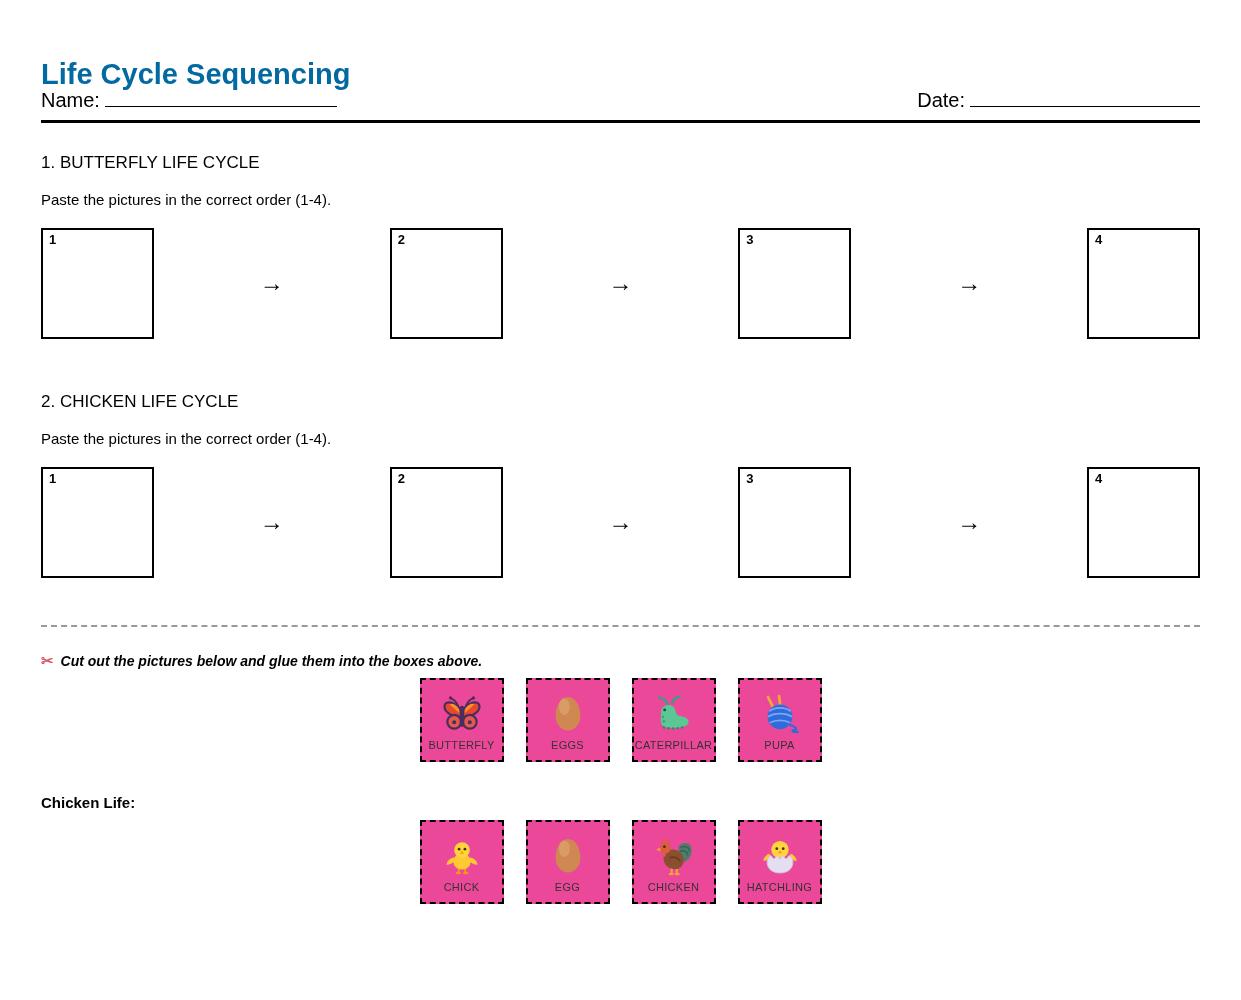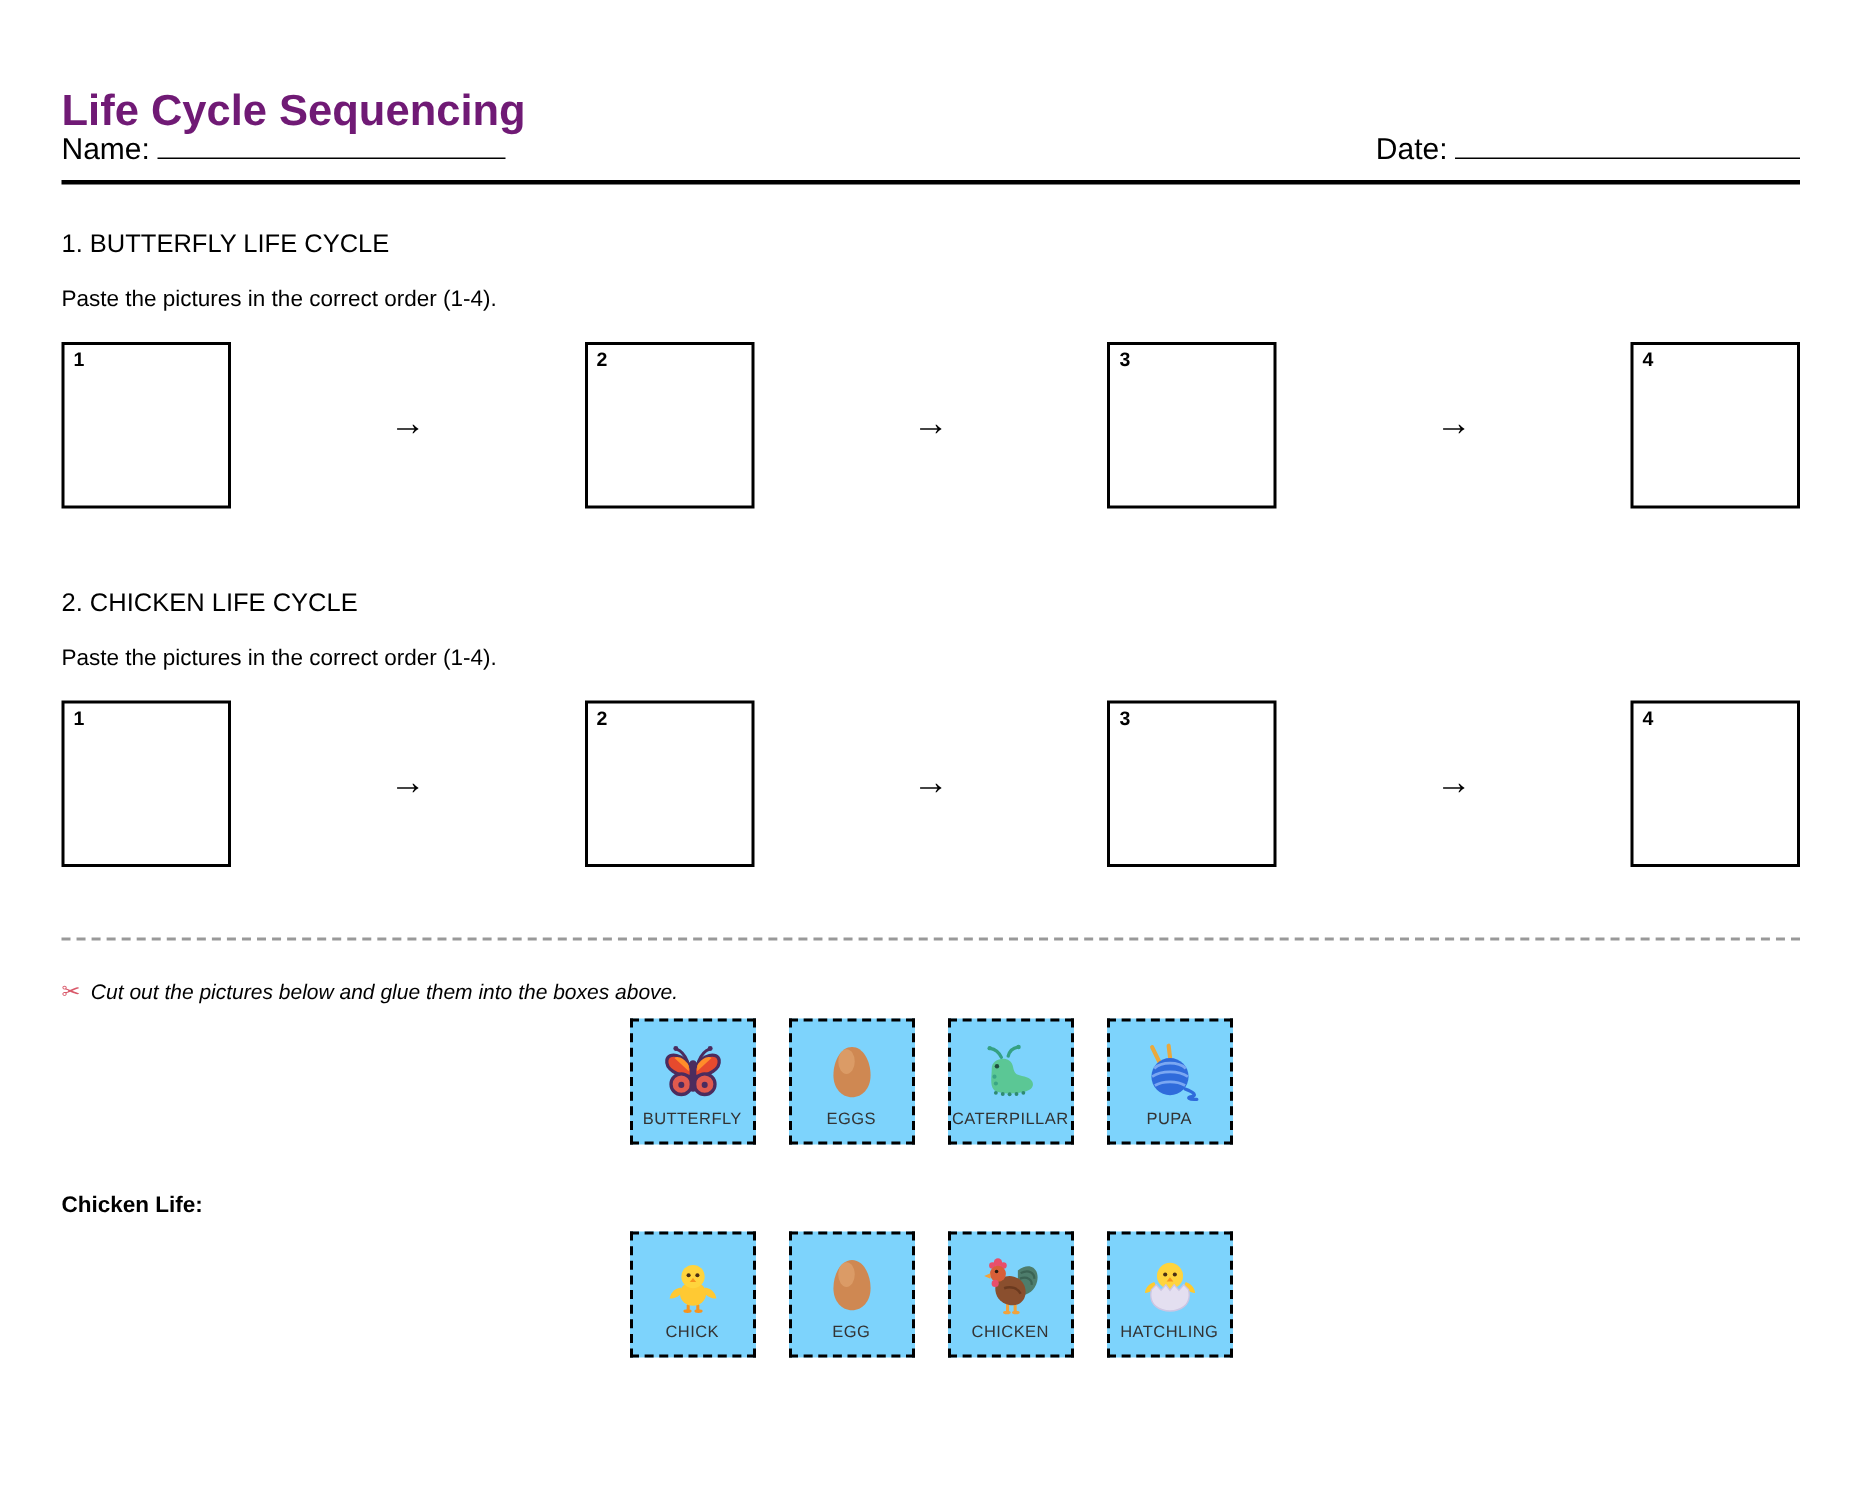--- a/index.html
+++ b/index.html
@@ -7,21 +7,21 @@
   body {
     width: 1241px; height: 1000px;
     background: #ffffff; color: #000;
     font-family: "Liberation Sans", sans-serif;
     overflow: hidden;
   }
   .page { padding: 0 41px; }
 
   h1.title {
     margin: 58px 0 0 0;
-    font-size: 29px; line-height: 1.15; font-weight: bold; color: #701a75;
+    font-size: 29px; line-height: 1.15; font-weight: bold; color: #0369a1;
   }
 
   .name-date-row {
     display: flex; justify-content: space-between; align-items: flex-end;
     font-size: 20px; line-height: 18px;
   }
   .blank-line {
     display: inline-block; border-bottom: 1px solid #000;
     height: 14px; vertical-align: baseline; margin-left: 5px;
   }
@@ -43,33 +43,33 @@
   .seq-box {
     width: 113px; height: 111px;
     border: 2px solid #000; background: #fff;
     padding: 3px 0 0 6px;
     font-size: 13px; font-weight: bold; line-height: 14px;
   }
   .arrow { font-size: 24px; font-weight: bold; line-height: 1; transform: translateY(-1px); }
 
   .cut-divider { border: none; border-top: 2px dashed #999; margin: 47px 0 0 0; }
 
-  .cut-note { margin: 25px 0 0 0; font-size: 14px; line-height: 18px; font-style: italic; color: #000; }
+  .cut-note { margin: 25px 0 0 0; font-size: 14px; line-height: 18px; font-style: italic; color: #000; font-weight: bold; }
   .scissors { font-style: normal; color: #d9596a; margin-right: 7px; font-size: 15px; }
 
   h3.group-label { margin: 17px 0 0 0; font-size: 15px; line-height: 18px; font-weight: bold; }
   h3.group-label.second { margin-top: 32px; }
 
   .parts-row {
     margin-top: 8px;
     display: flex; justify-content: center; gap: 22px;
   }
   .part-box {
     width: 84px; height: 84px;
-    border: 2px dashed #000; background: #7dd3fc;
+    border: 2px dashed #000; background: #ec4899;
     display: flex; flex-direction: column; align-items: center; justify-content: center;
   }
   .part-box svg { display: block; margin-top: 2px; }
   .part-label {
     margin-top: 3px; font-size: 11px; line-height: 12px;
     color: #333; letter-spacing: .3px; white-space: nowrap;
   }
 </style>
 </head>
 <body>

